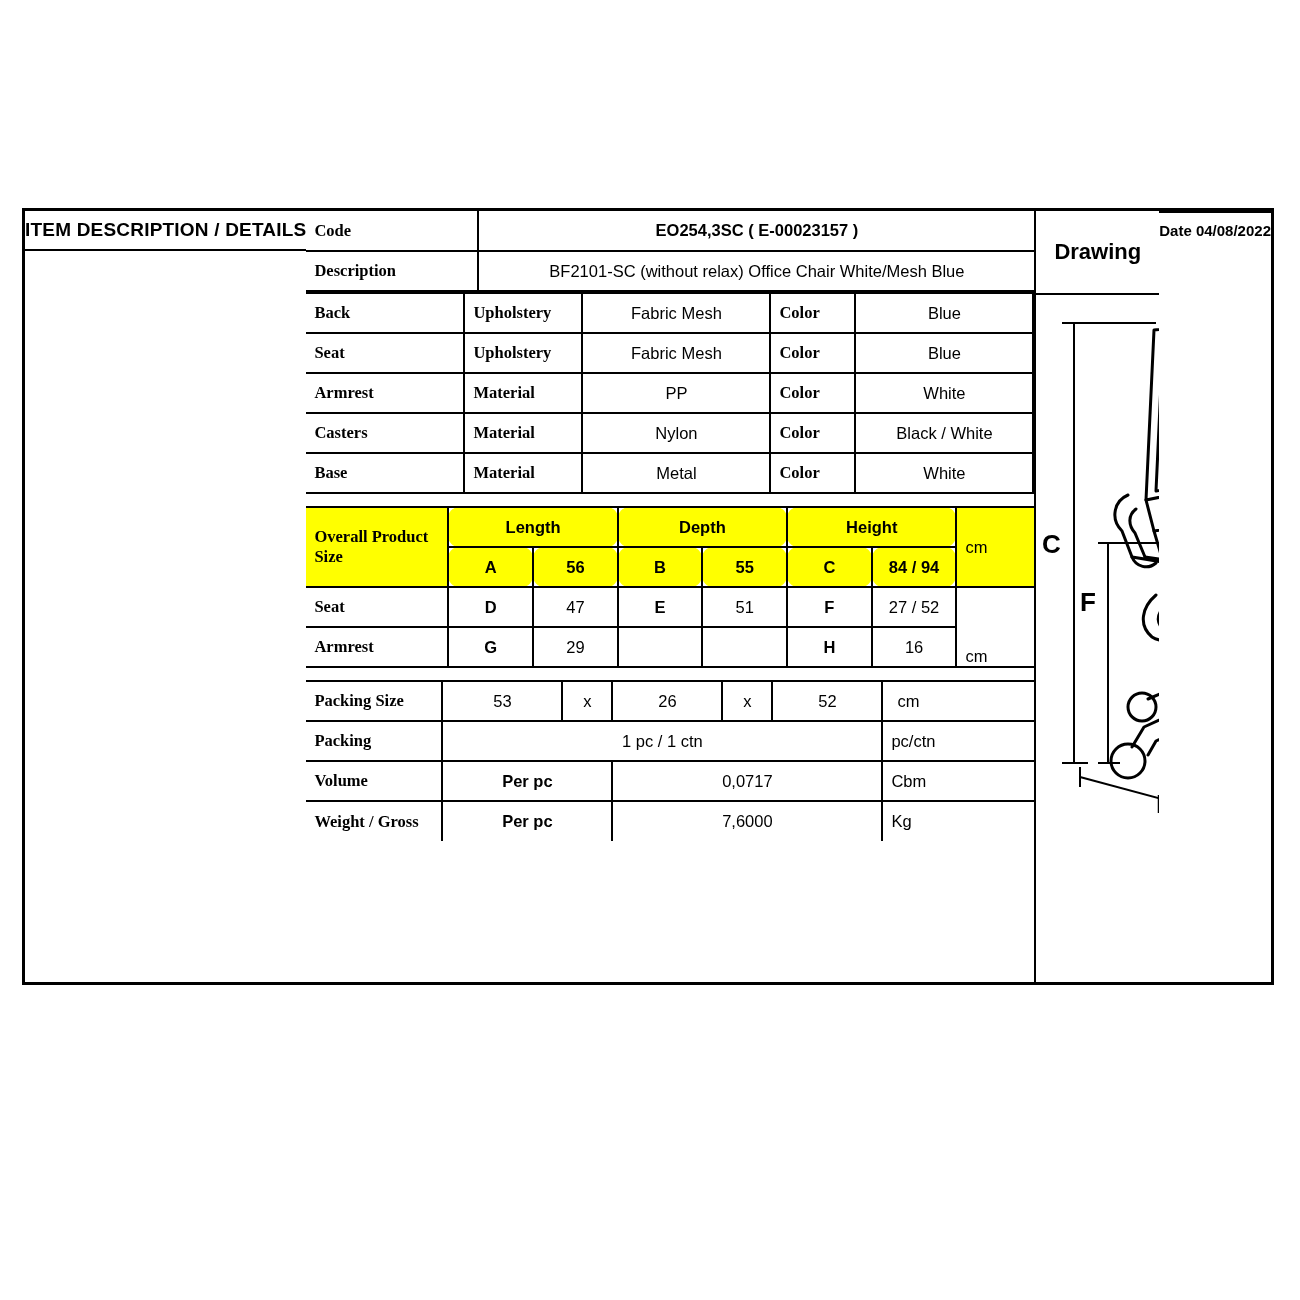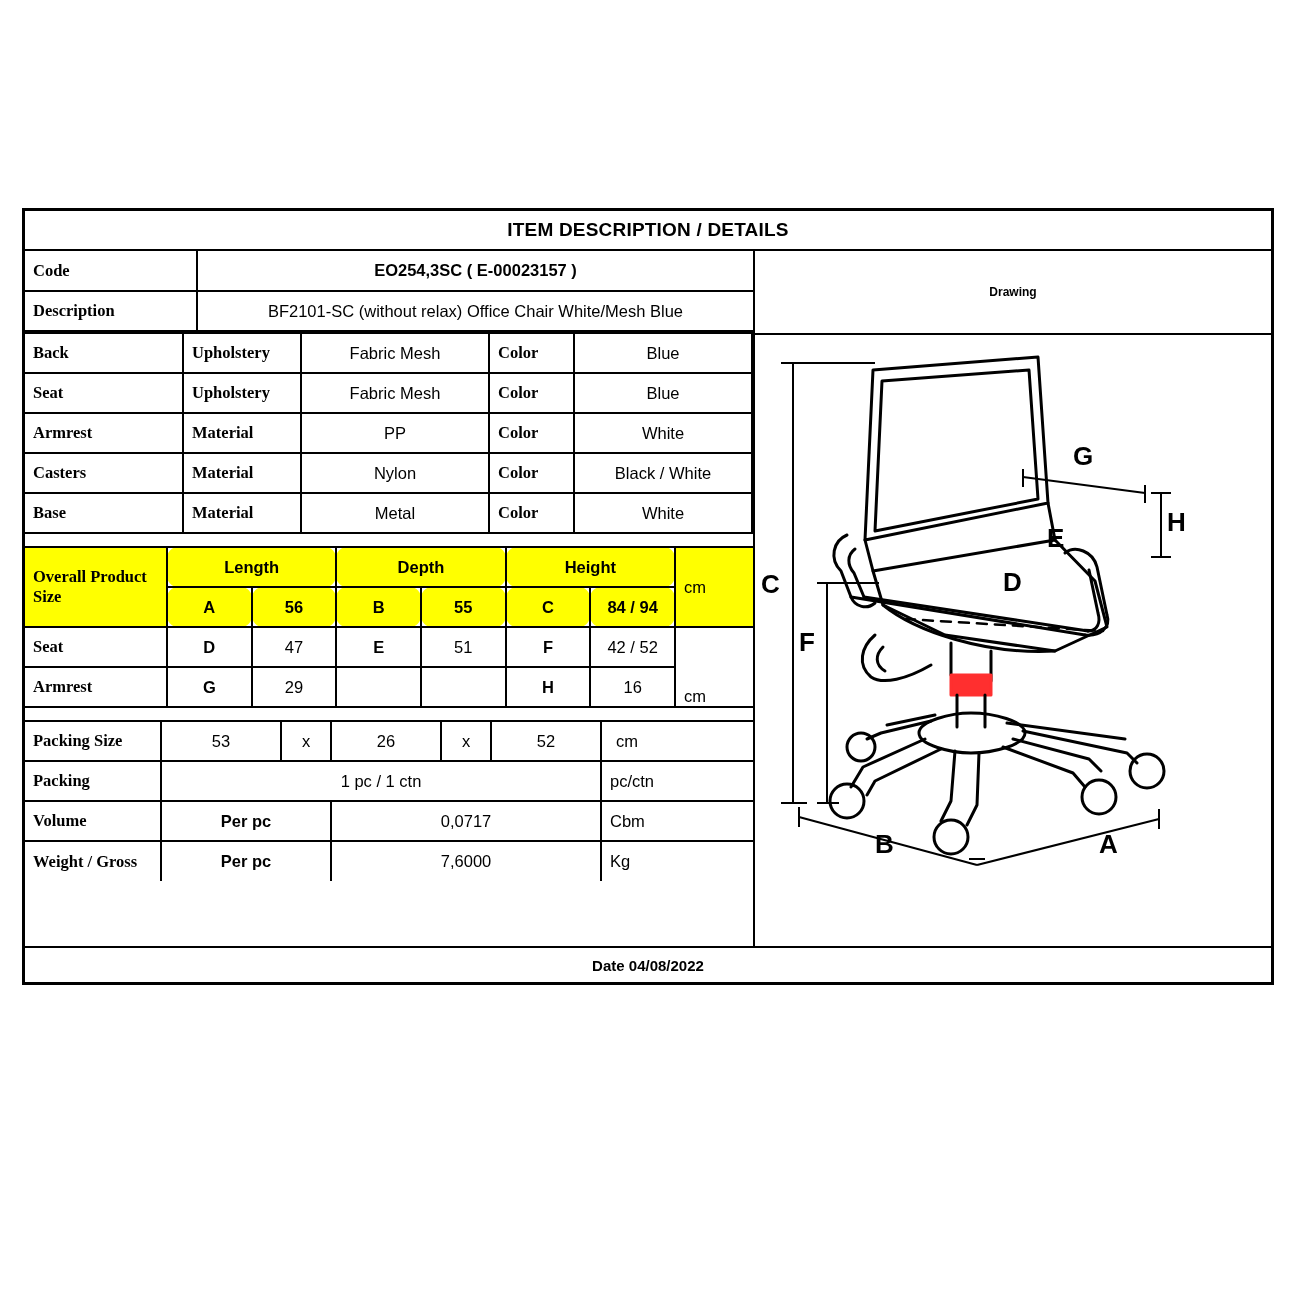--- a/index.html
+++ b/index.html
@@ -18,21 +18,21 @@
   }
   .spec-frame {
     position: absolute;
     left: 22px;
     top: 208px;
     width: 1252px;
     height: 777px;
     border: 3px solid #000;
     box-sizing: border-box;
     display: flex;
-    flex-direction: column;
+    flex-direction: row;
   }
   .title-row {
     height: 38px;
     border-bottom: 2px solid #000;
     display: flex;
     align-items: center;
     justify-content: center;
     font-weight: bold;
     font-size: 19px;
     letter-spacing: 0.2px;
@@ -55,21 +55,21 @@
     flex-direction: column;
     box-sizing: border-box;
   }
   .drawing-head {
     height: 82px;
     border-bottom: 2px solid #000;
     display: flex;
     align-items: center;
     justify-content: center;
     font-weight: bold;
-    font-size: 12px;
+    font-size: 22px;
   }
   .drawing-area {
     flex: 1;
     position: relative;
     overflow: hidden;
   }
   .date-row {
     height: 34px;
     border-top: 2px solid #000;
     display: flex;
@@ -196,21 +196,21 @@
             <td style="width:60px" class="ctr bold yellow">C</td>
             <td class="ctr bold yellow">84 / 94</td>
           </tr>
           <tr>
             <td style="width:158px" class="lbl nb-l">Seat</td>
             <td class="ctr bold">D</td>
             <td class="ctr">47</td>
             <td class="ctr bold">E</td>
             <td class="ctr">51</td>
             <td class="ctr bold">F</td>
-            <td class="ctr">42 / 52</td>
+            <td class="ctr">27 / 52</td>
             <td rowspan="2" style="width:78px;vertical-align:bottom" class="nb-r">cm</td>
           </tr>
           <tr>
             <td class="lbl nb-l">Armrest</td>
             <td class="ctr bold">G</td>
             <td class="ctr">29</td>
             <td class="ctr bold"></td>
             <td class="ctr"></td>
             <td class="ctr bold">H</td>
             <td class="ctr">16</td>

